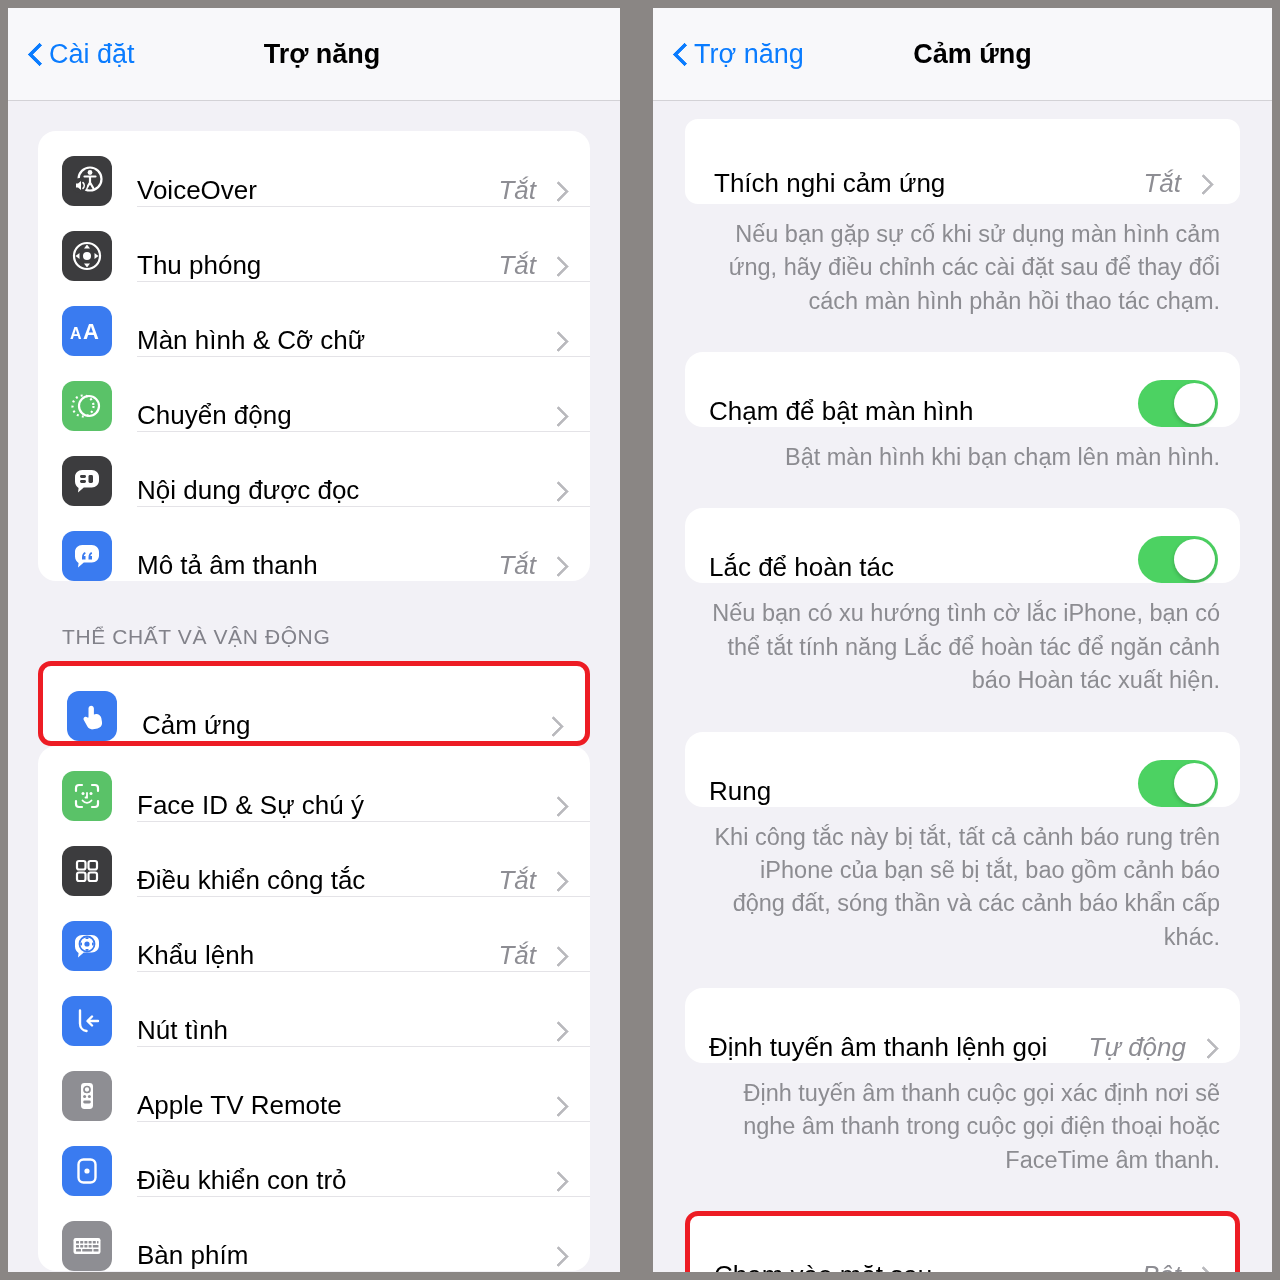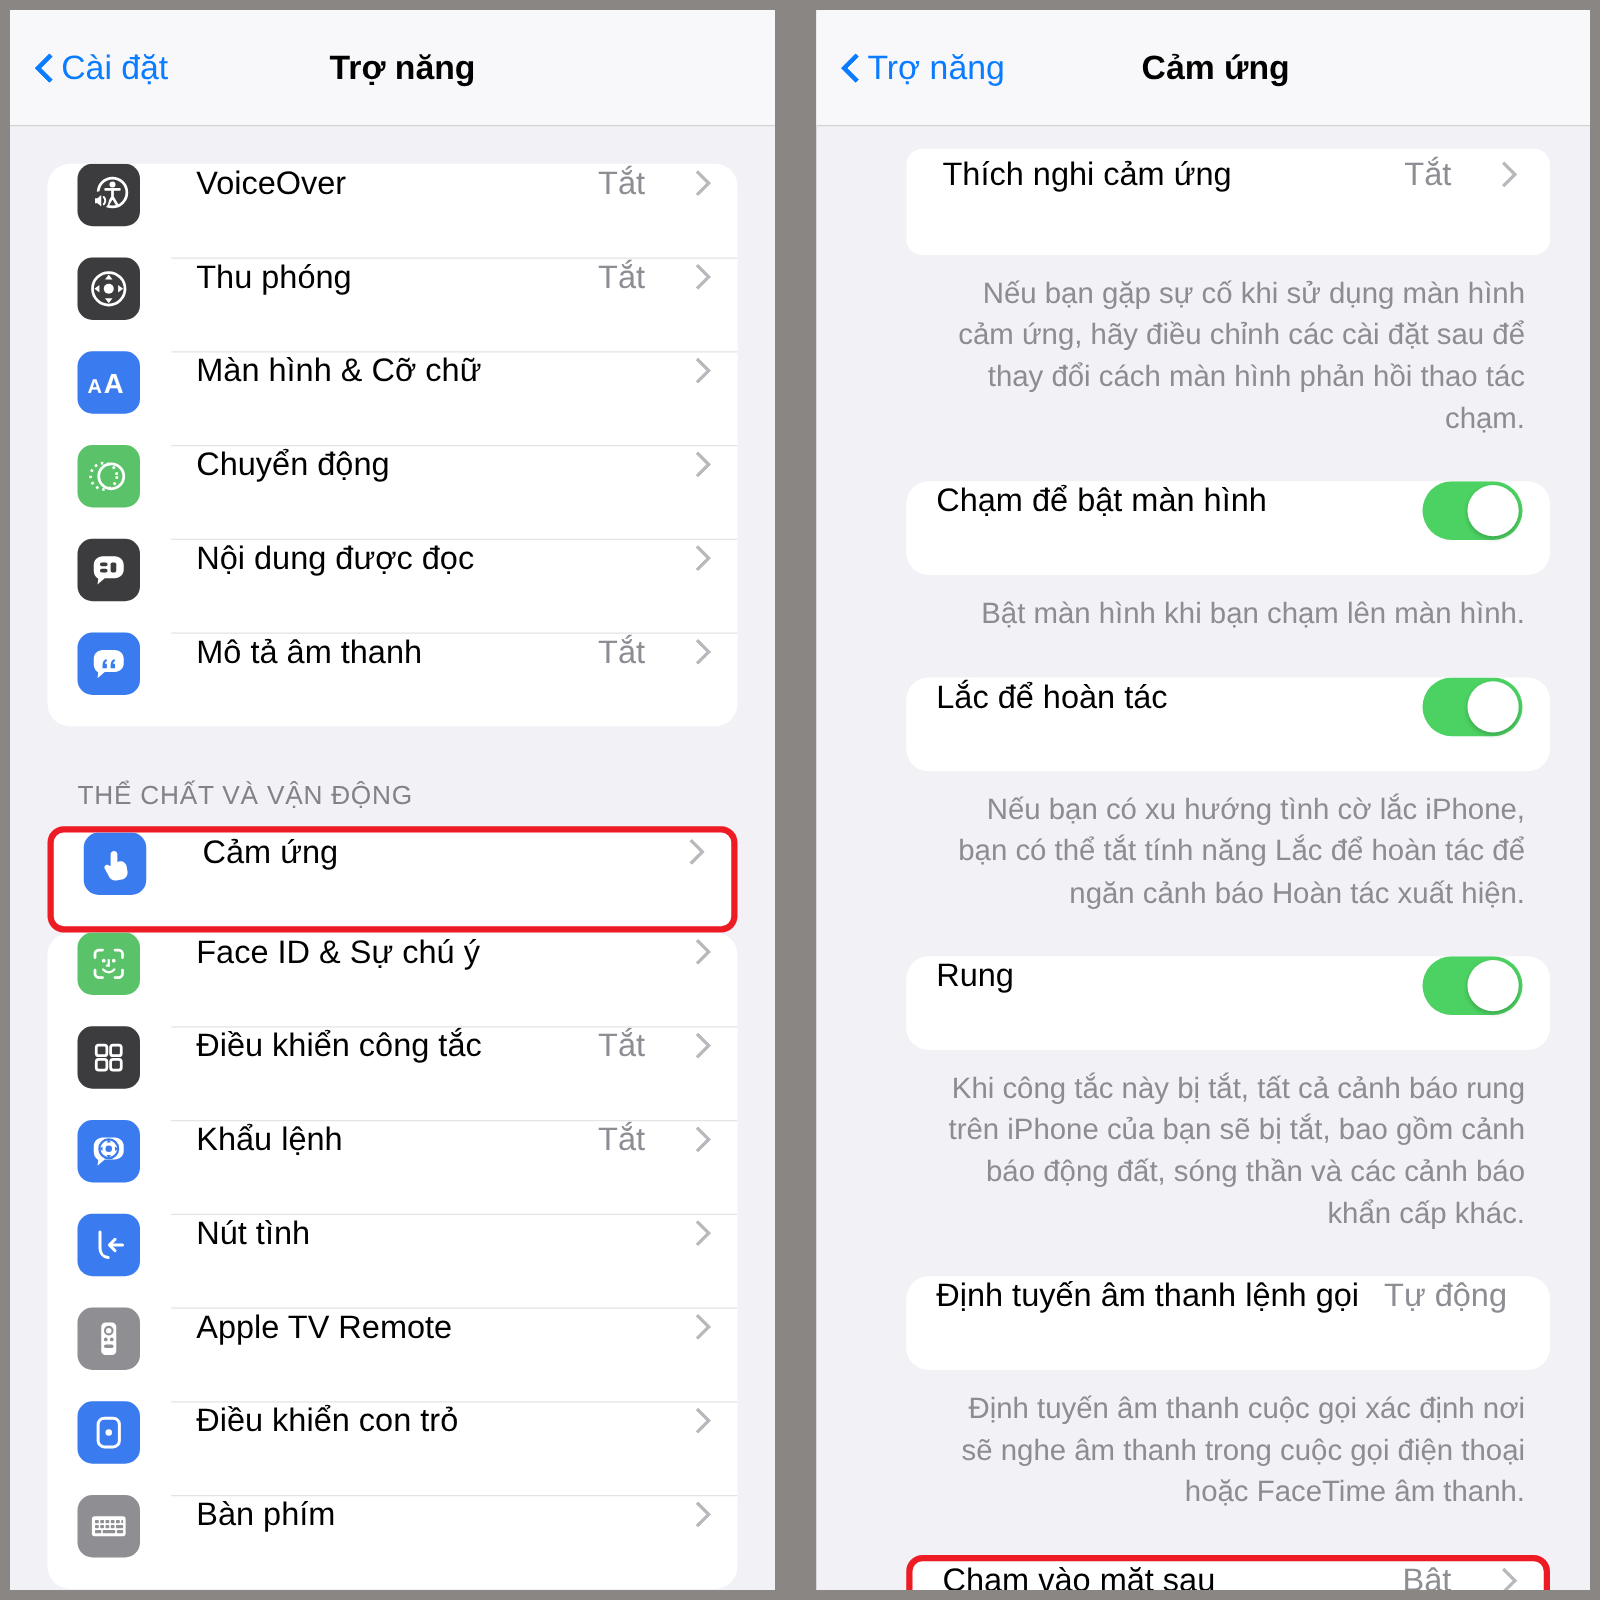--- a/index.html
+++ b/index.html
@@ -71,36 +71,35 @@
   .phone.left  .nav-title { transform: translateX(8px); }
   .phone.right .nav-title { transform: translateX(10px); }
 
   
   .scroll {
     position: relative;
     height: calc(100% - 93px);
     overflow: hidden;
     padding: 0 30px;
   }
-  .phone.right .scroll { padding: 0 32px; margin-left: 40px; }
+  .phone.right .scroll { padding: 0 32px; }
 
   .group {
     background: #ffffff;
     border-radius: 18px;
     overflow: hidden;
   }
 
   .row {
     position: relative;
     display: flex;
-    align-items: flex-start;
+    align-items: flex-end;
     height: 75px;
     padding-left: 24px;
     cursor: pointer;
-    gap: 20px;
   }
   .row + .row::before {
     content: "";
     position: absolute;
     left: 99px; right: 0; top: 0;
     height: 1px;
     background: #e4e3e7;
   }
 
   .icon {
@@ -118,20 +117,21 @@
     font-size: 26px;
     color: #000;
     white-space: nowrap;
     flex: 1;
   }
   .value {
     font-size: 26px;
     color: #8d8d93;
     margin-right: 14px;
     white-space: nowrap;
+    font-style: italic;
   }
   .chev-right {
     width: 18px; height: 30px;
     position: relative;
     flex: none;
     margin-right: 22px;
   }
   .chev-right::before {
     content: "";
     position: absolute;

